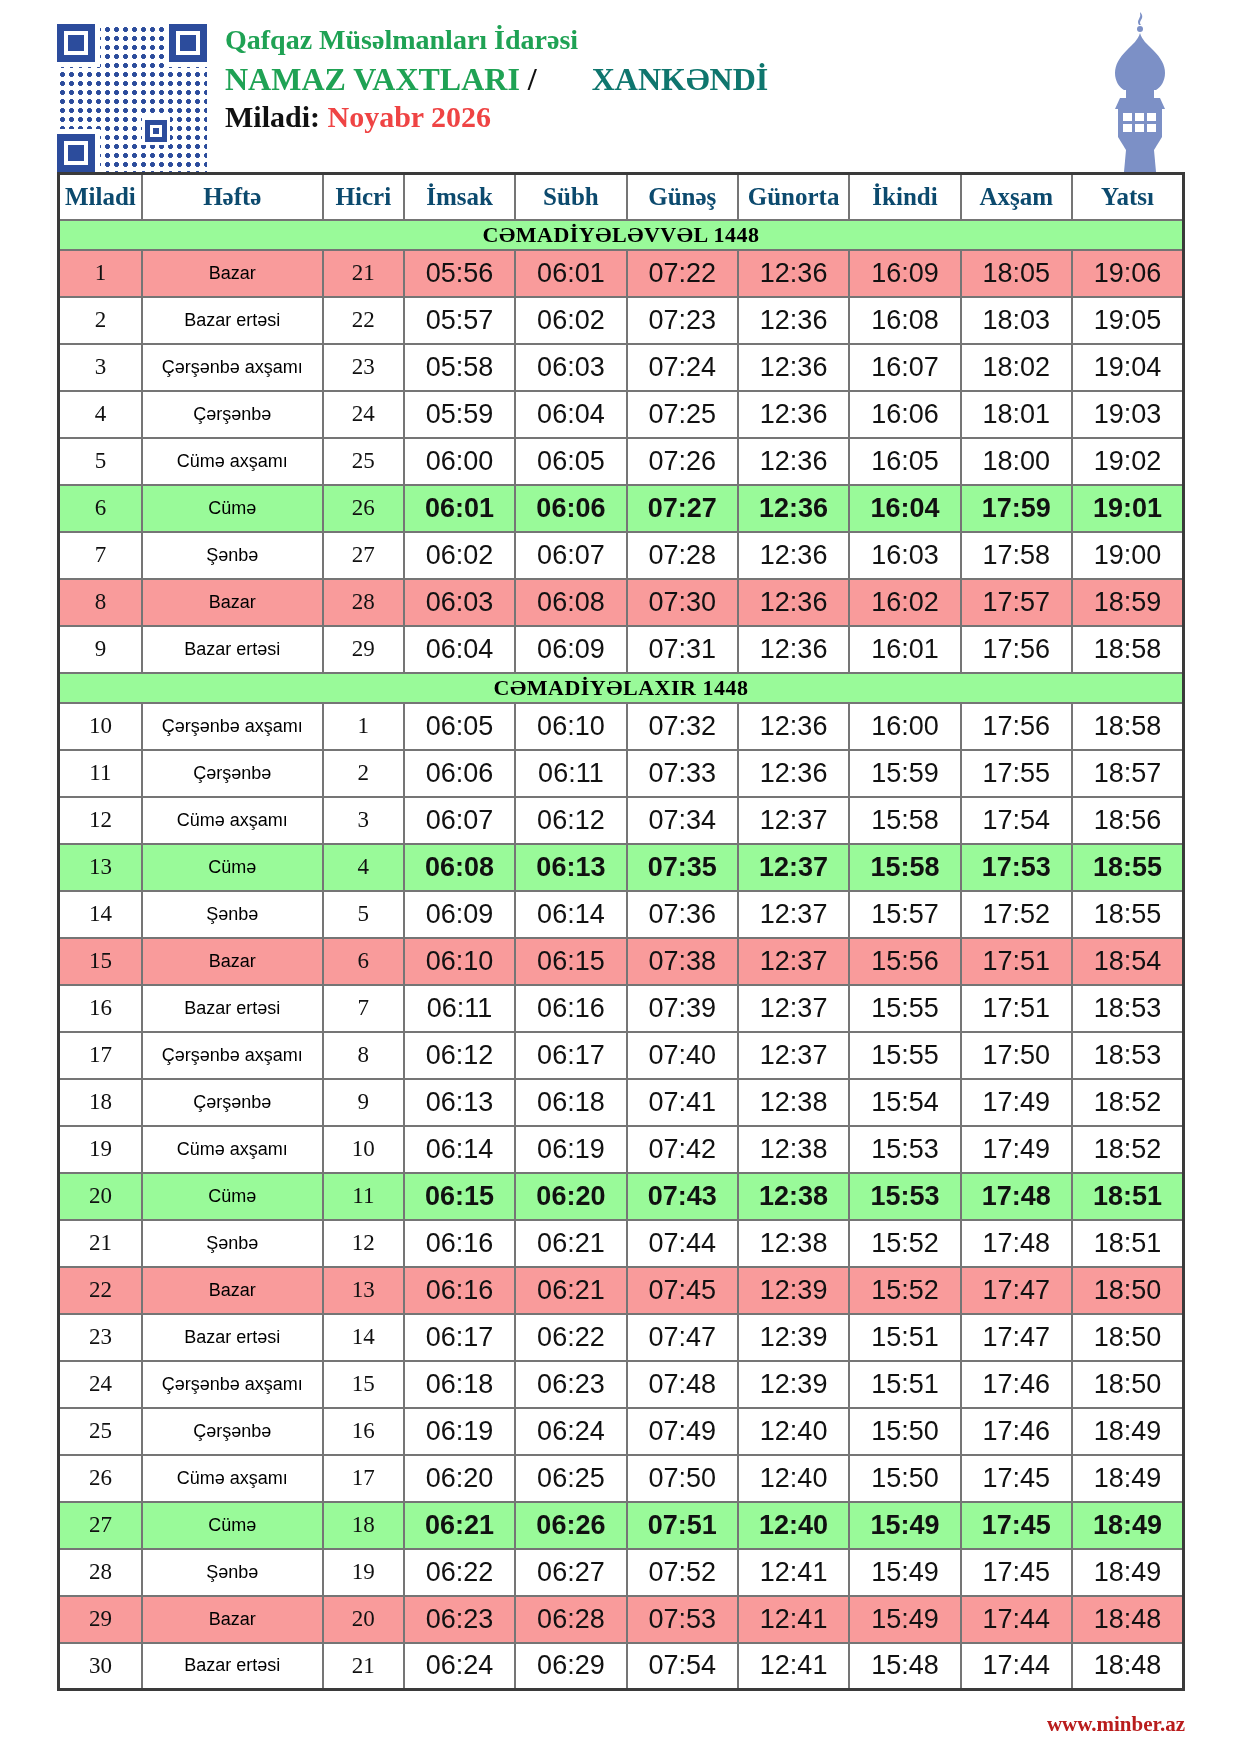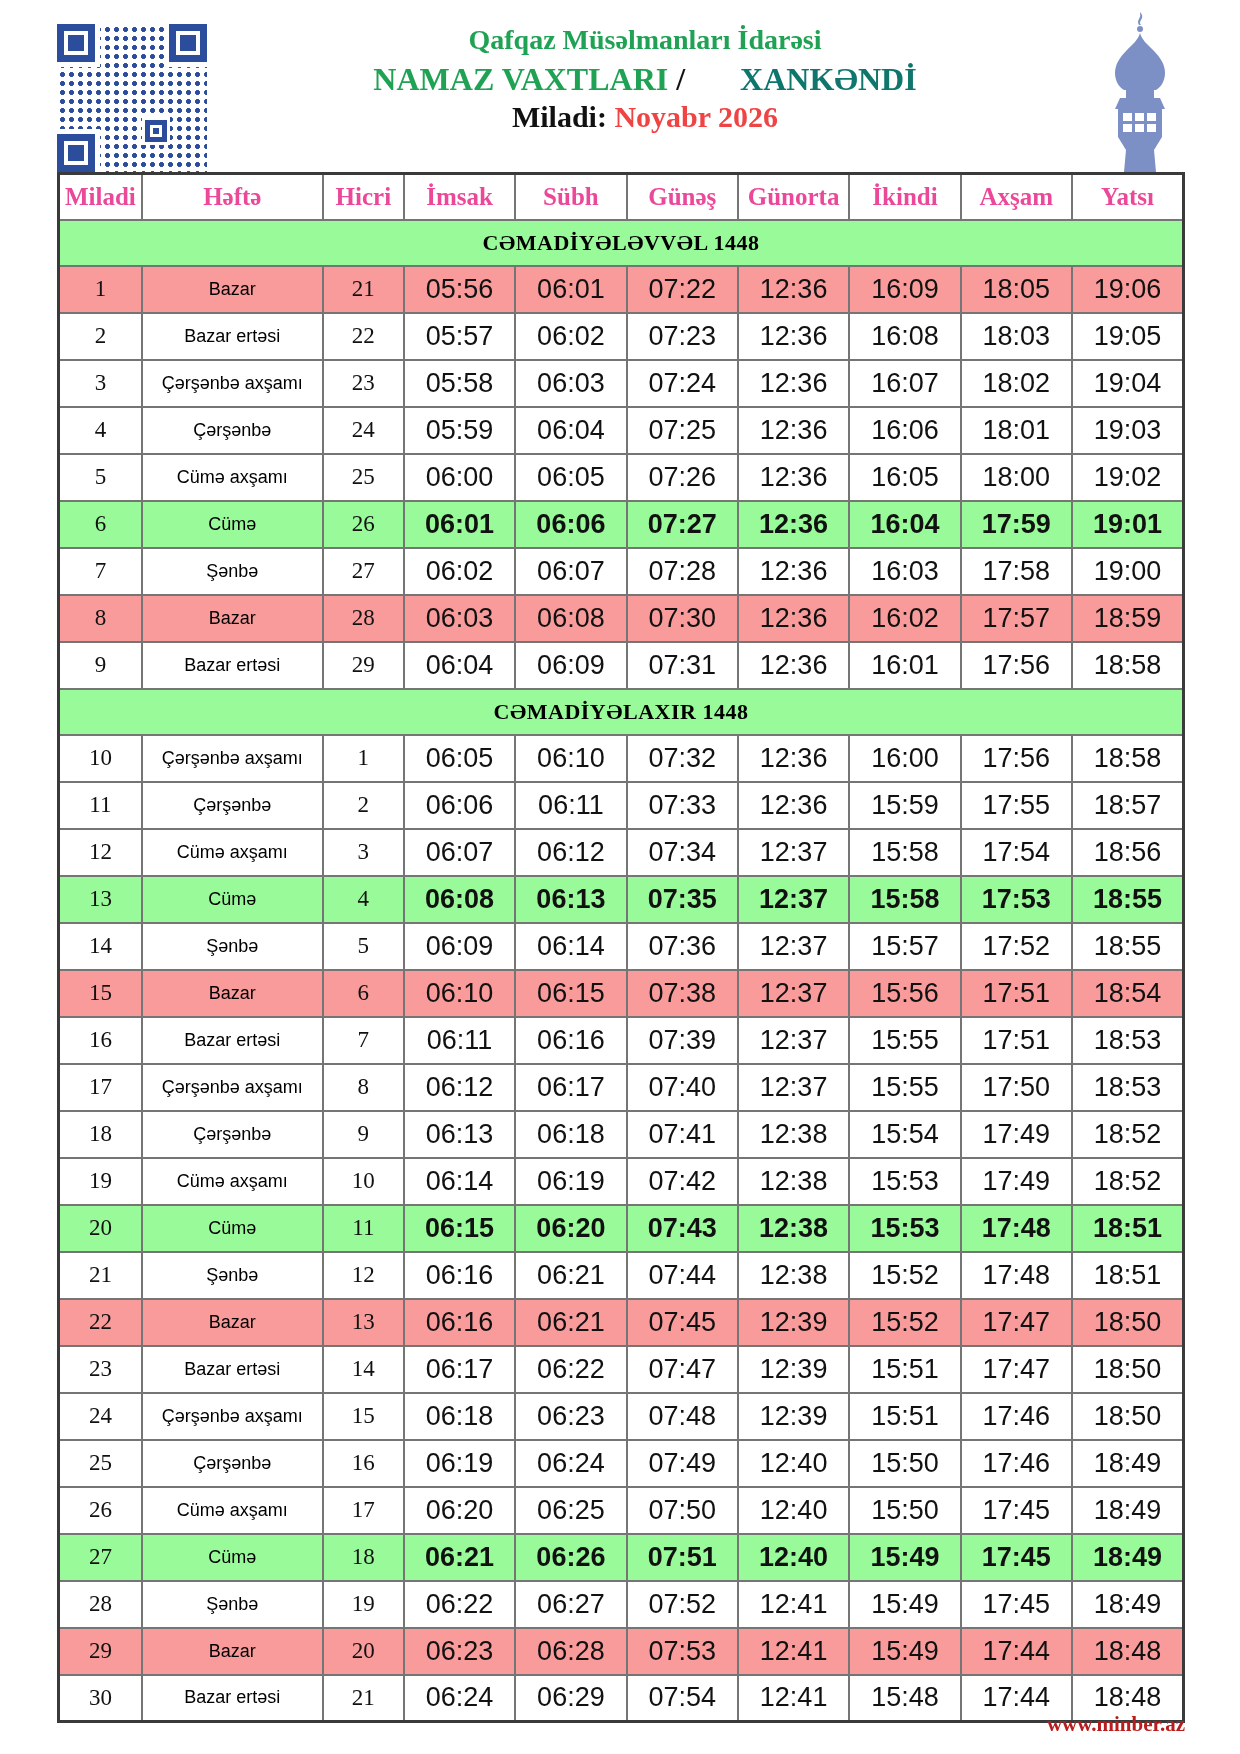--- a/index.html
+++ b/index.html
@@ -27,21 +27,21 @@
   .finder.tr { right:0; top:0; }
   .finder.bl { left:0; bottom:0; }
   .finder.al {
     width:12px; height:12px; border-width:5px;
     left:88px; top:96px; box-shadow:0 0 0 3px #fff;
   }
   .finder.al::after { inset:3px; }
 
   .titles {
     position:absolute; left:225px; top:26px; width:840px;
-    text-align:center; font-weight:bold; line-height:1.0;
+    font-weight:bold; line-height:1.0;
   }
   .t-line1 { font-size:28px; margin-bottom:9px; }
   .t-line2 { font-size:32px; margin-bottom:7px; }
   .t-line3 { font-size:30px; margin-bottom:7px; }
   .t-line4 { font-size:30px; }
   .c-green { color:#1FA254; }
   .c-blue  { color:#0f766e;margin-left:47px; }
   .c-brown { color:#ef4444; }
   .c-black { color:#111111; }
 
@@ -56,23 +56,23 @@
     border-collapse:collapse; table-layout:fixed;
     border:3px solid #3a3a3a;
   }
   table.prayer th, table.prayer td {
     border:2px solid #757575; text-align:center; vertical-align:middle;
     padding:0; overflow:hidden; white-space:nowrap;
   }
   table.prayer thead tr { height:46px; }
   table.prayer th {
     font-family:"Liberation Serif", serif; font-weight:bold;
-    font-size:25px; color:#ec4899; background:#ffffff;
-  }
-  tr.section-row { height:46px; }
+    font-size:25px; color:#0c4a6e; background:#ffffff;
+  }
+  tr.section-row { height:30px; }
   tr.section-row td {
     background:#99FA99; font-family:"Liberation Serif", serif;
     font-weight:bold; font-size:22px; letter-spacing:0.5px; color:#000;
   }
   tr.data-row { height:47px; background:#ffffff; }
   tr.row-pink  { background:#F99B9B; }
   tr.row-green { background:#99FA99; }
   td.cell-num {
     font-family:"Liberation Serif", serif; font-size:23px; color:#111;
   }

